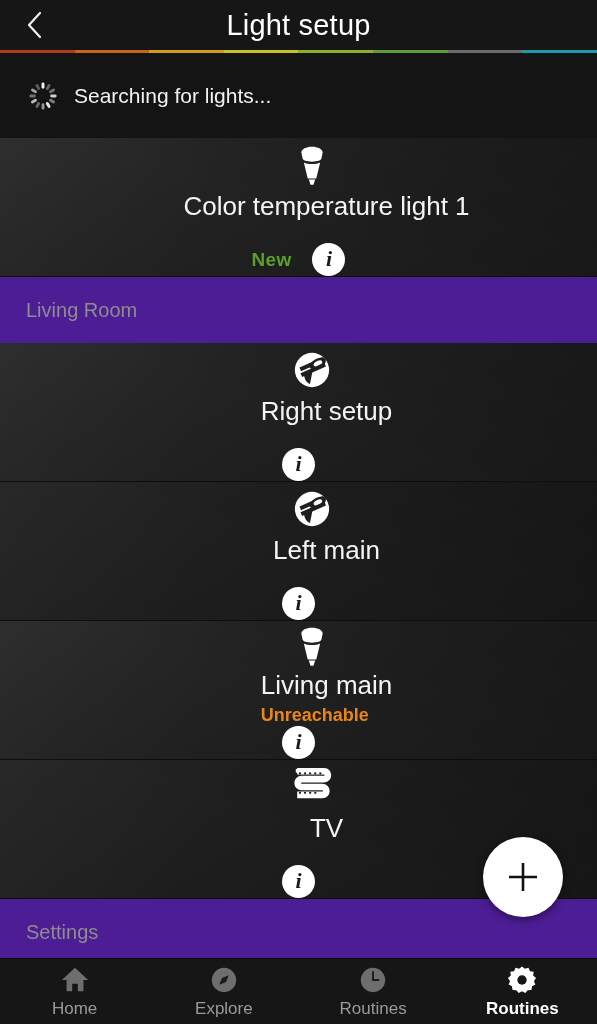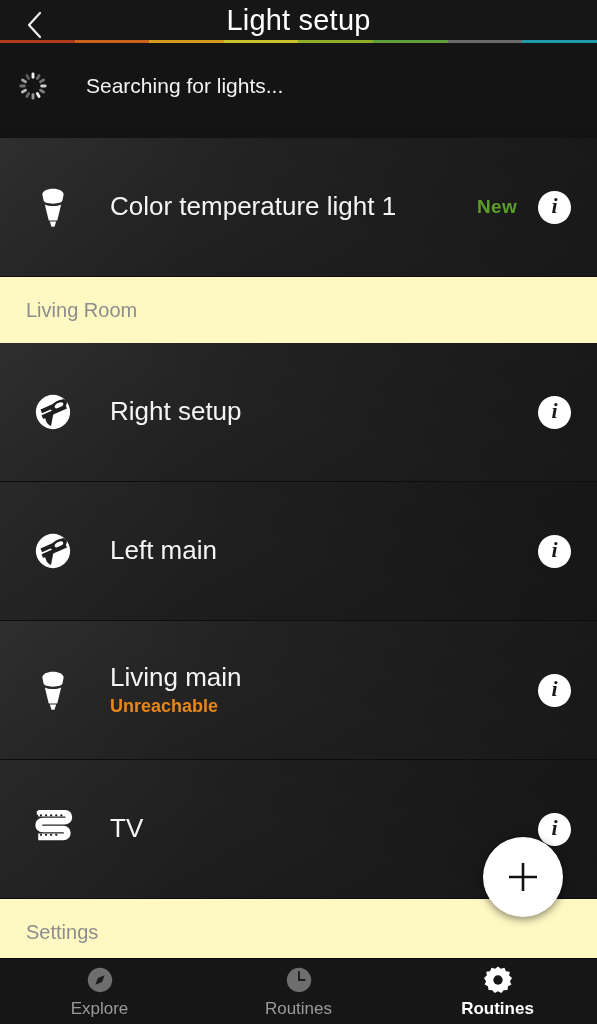--- a/index.html
+++ b/index.html
@@ -7,54 +7,55 @@
     width:597px; height:1024px;
     background:#111111;
     font-family:"Liberation Sans", sans-serif;
     overflow:hidden;
     -webkit-font-smoothing:antialiased;
   }
   .app { position:relative; width:597px; height:1024px; background:#131313; overflow:hidden; }
 
   
   .header {
-    position:relative; height:40px; background:#161616;
+    position:relative; height:50px; background:#161616;
     display:flex; align-items:center;
   }
   .back-btn {
     position:absolute; left:8px; top:0; width:52px; height:50px;
     display:flex; align-items:center; justify-content:center; cursor:pointer;
   }
   .chevron-left { display:block; }
   .header-title {
     width:100%; text-align:center; color:#ffffff;
     font-size:29px; font-weight:400; letter-spacing:0.2px;
     line-height:50px; font-family:"Liberation Sans", sans-serif;
   }
   .rainbow-bar { height:3px; width:100%; }
 
   
   .searching-row {
     height:85px; background:#141414; display:flex; align-items:center;
-    padding-left:16px; gap:36px;
+    padding-left:26px; gap:14px;
   }
   .spinner { width:34px; height:34px; flex:none; }
   .searching-text { color:#f2f2f2; font-size:21px; font-weight:400; }
 
   
   .section-header {
-    background:#fef9c3; height:66px; display:flex; align-items:center;
+    background:#4c1d95; height:66px; display:flex; align-items:center;
     padding-left:26px; color:#8d8d8d; font-size:20px; font-weight:400;
   }
   .light-row {
     position:relative; display:flex; align-items:center;
     padding:0 0 0 26px; height:139px;
     background:linear-gradient(150deg,#2a2a2a 0%,#242424 28%,#1e1e1e 62%,#191919 100%);
     border-bottom:1px solid #0d0d0d;
     overflow:hidden;
+    flex-direction:column;
   }
   .light-row.alt {
     background:linear-gradient(150deg,#242424 0%,#202020 30%,#1b1b1b 65%,#171717 100%);
   }
   .light-row::after{
     content:""; position:absolute; inset:0;
     background:
       linear-gradient(115deg, rgba(255,255,255,0.018) 0%, rgba(255,255,255,0) 38%),
       linear-gradient(200deg, rgba(0,0,0,0.14) 0%, rgba(0,0,0,0) 55%);
     pointer-events:none;
@@ -280,20 +281,28 @@
   <div class="fab">
     <svg width="38" height="38" viewBox="0 0 38 38">
       <path d="M19 5 V33 M5 19 H33" stroke="#111111" stroke-width="2.6" stroke-linecap="butt"></path>
     </svg>
   </div>
 
   <div class="bottom-nav" id="nav">
       <div class="nav-item">
         <div class="nav-icon">
           <svg width="30" height="30" viewBox="0 0 32 32">
+            <path d="M16 3 L30 16 H25 V28 H19 V20 H13 V28 H7 V16 H2 Z" fill="#6e6e6e"></path>
+          </svg>
+        </div>
+        <div class="nav-label">Home</div>
+      </div>
+      <div class="nav-item">
+        <div class="nav-icon">
+          <svg width="30" height="30" viewBox="0 0 32 32">
             <circle cx="16" cy="16" r="13" fill="#6e6e6e"></circle>
             <path d="M21 11 L18.2 18.2 L11 21 L13.8 13.8 Z" fill="#1b1b1b"></path>
           </svg>
         </div>
         <div class="nav-label">Explore</div>
       </div>
       <div class="nav-item">
         <div class="nav-icon">
           <svg width="30" height="30" viewBox="0 0 32 32">
             <circle cx="16" cy="16" r="13" fill="#6e6e6e"></circle>

